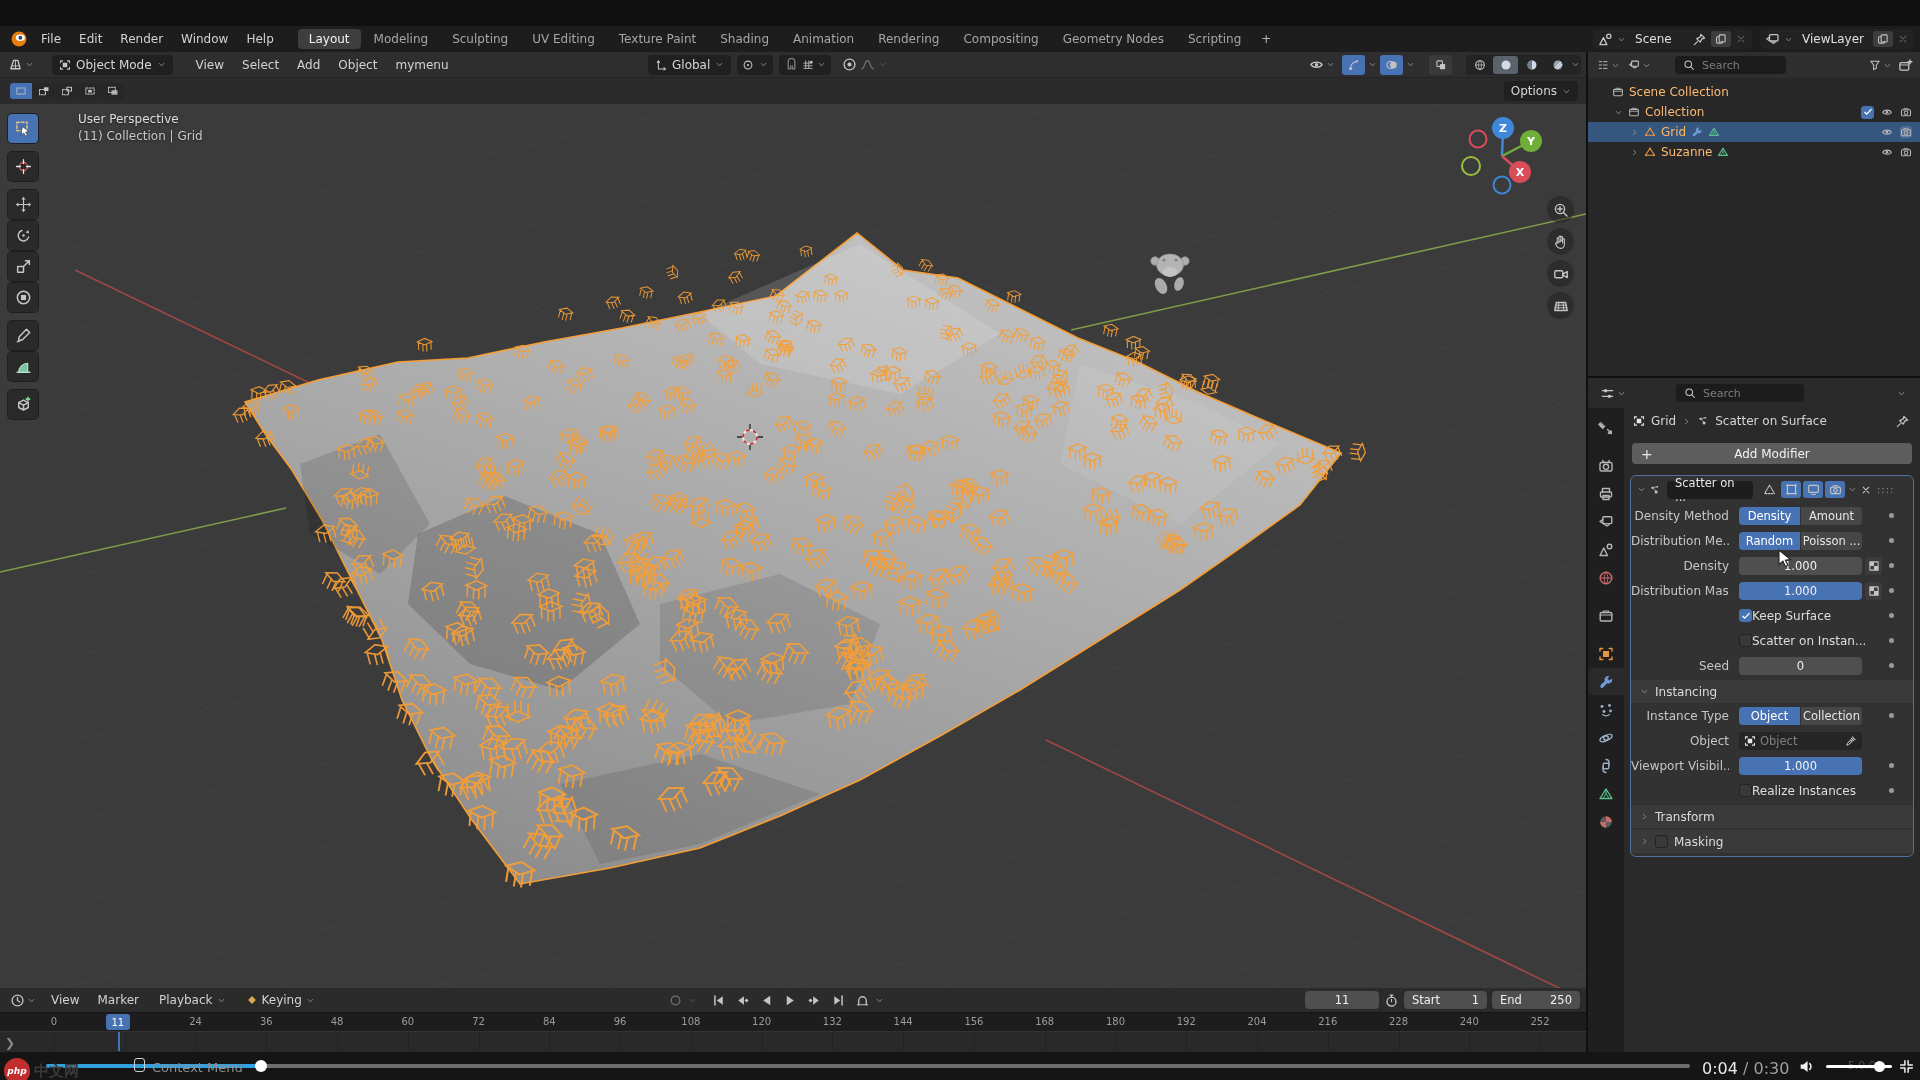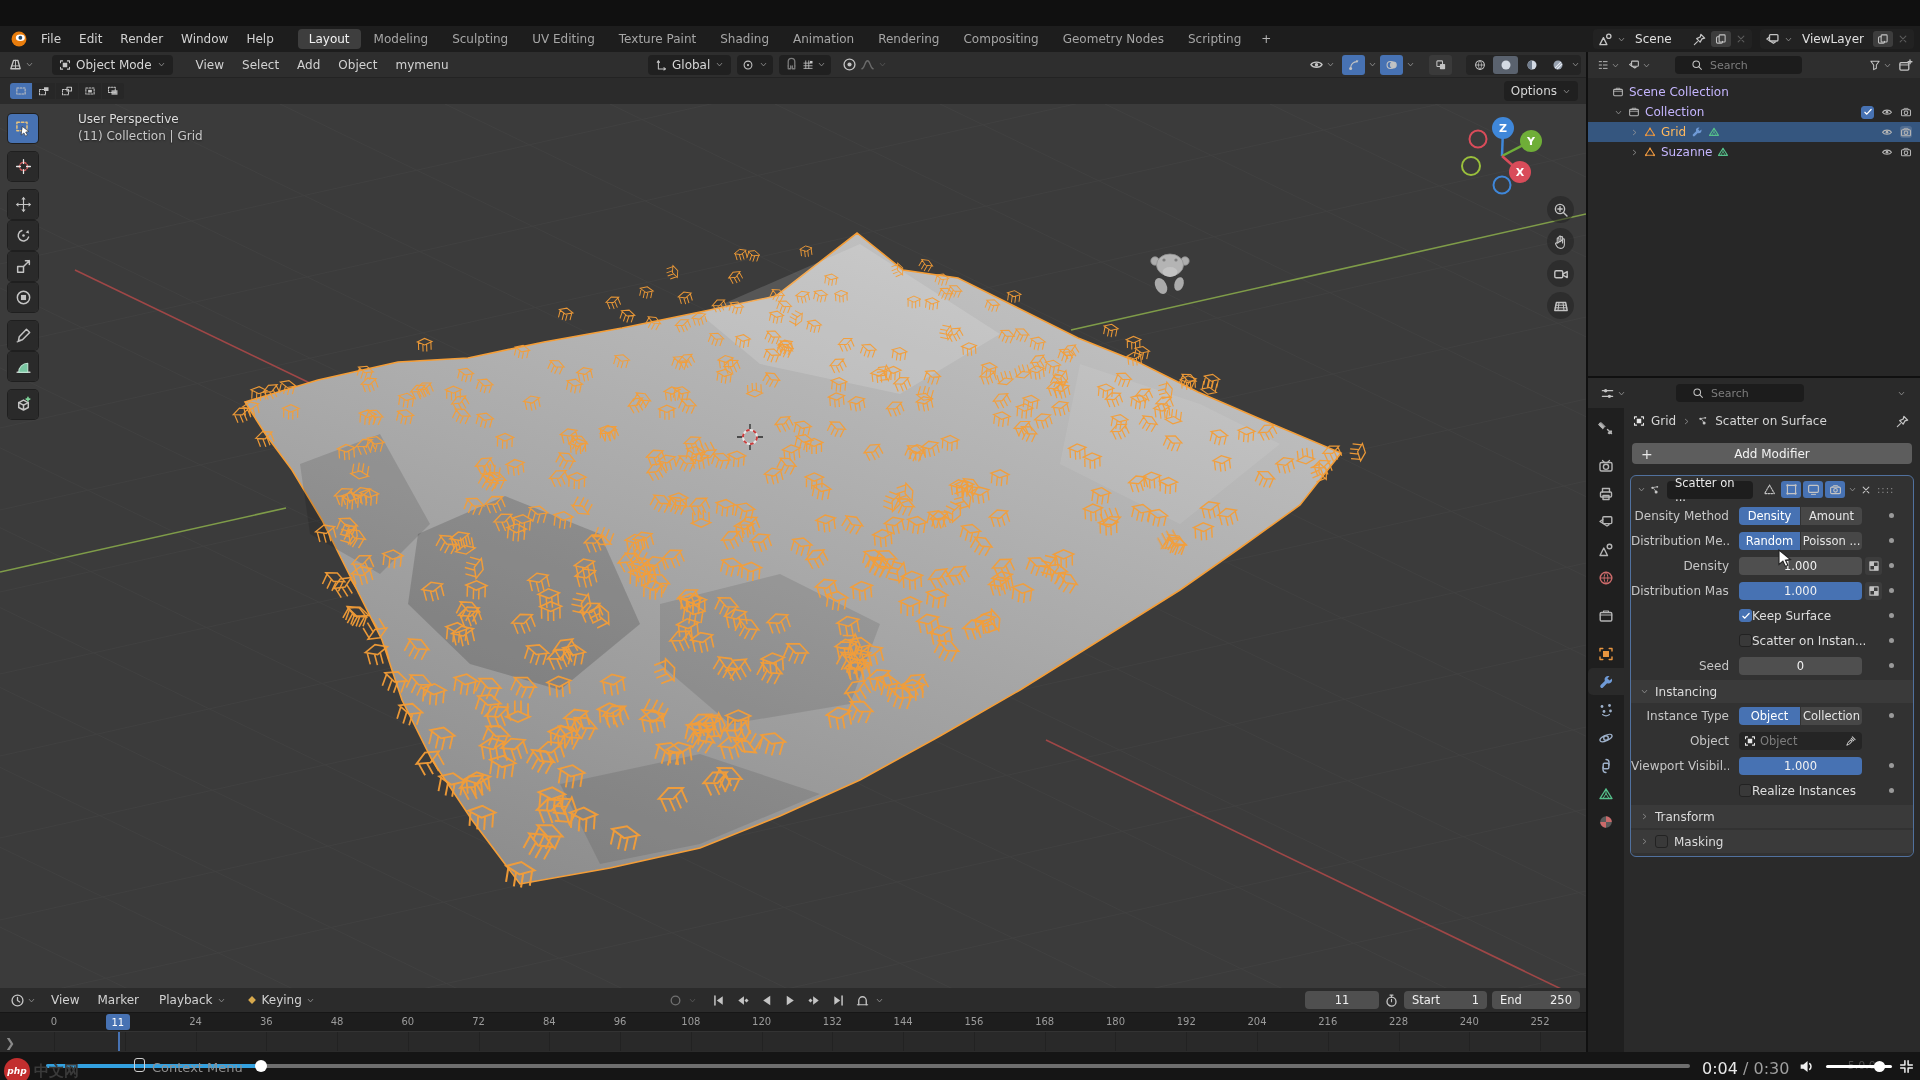--- a/index.html
+++ b/index.html
@@ -60,27 +60,27 @@
   .tbtn.active{background:#4772b3;}
   .tbtn .ic{width:17px;height:17px;}
   .tbtn.gap{margin-bottom:9px;}
   #gizmo{position:absolute;right:36px;top:10px;width:92px;height:92px;}
   #vnav{position:absolute;right:12px;top:92px;display:flex;flex-direction:column;align-items:center;}
   .navbtn{width:27px;height:27px;border-radius:50%;background:rgba(32,32,32,.5);display:flex;align-items:center;justify-content:center;color:#d6d6d6;margin-bottom:5px;}
   .navbtn .ic{width:16px;height:16px;}
   
   #outliner{left:1588px;top:52px;width:332px;height:324px;background:#272727;}
   .ohdr{display:flex;align-items:center;height:26px;background:#2e2e2e;padding:0 7px;gap:4px;}
-  .srch{display:flex;align-items:center;background:#1c1c1c;border-radius:4px;height:18px;padding:0 16px;gap:5px;}
+  .srch{display:flex;align-items:center;background:#1c1c1c;border-radius:4px;height:18px;padding:0 8px;gap:5px;}
   .srch input{background:none;border:none;outline:none;color:#bdbdbd;font:11px "DejaVu Sans",sans-serif;width:78px;}
   .srch input::placeholder{color:#7d7d7d;}
   #orows{padding-top:4px;}
   .orow{position:relative;display:flex;align-items:center;height:20px;gap:5px;padding-right:8px;}
   .orow.selected{background:#35567f;}
-  .orow .lbl{color:#c4b5fd;}
+  .orow .lbl{color:#fdba74;}
   .orow .lbl.activeobj{color:#ffb95e;}
   .oright{position:absolute;right:8px;display:flex;gap:7px;align-items:center;}
   .cb{width:13px;height:13px;border-radius:3px;background:#393939;border:1px solid #222;display:flex;align-items:center;justify-content:center;color:#fff;flex:none;}
   .cb.checked{background:#4772b3;border-color:#4772b3;}
   .cb .ic{width:10px;height:10px;color:#fff;}
   
   #properties{left:1588px;top:378px;width:332px;height:674px;background:#2a2a2a;}
   #props-top{position:relative;display:flex;align-items:center;height:30px;padding:0 8px;}
   #ptabs{position:absolute;left:0;top:30px;bottom:0;width:36px;background:#1f1f1f;display:flex;flex-direction:column;align-items:center;padding-top:6px;}
   .ptab{width:36px;height:27px;display:flex;align-items:center;justify-content:center;margin-bottom:1px;}

